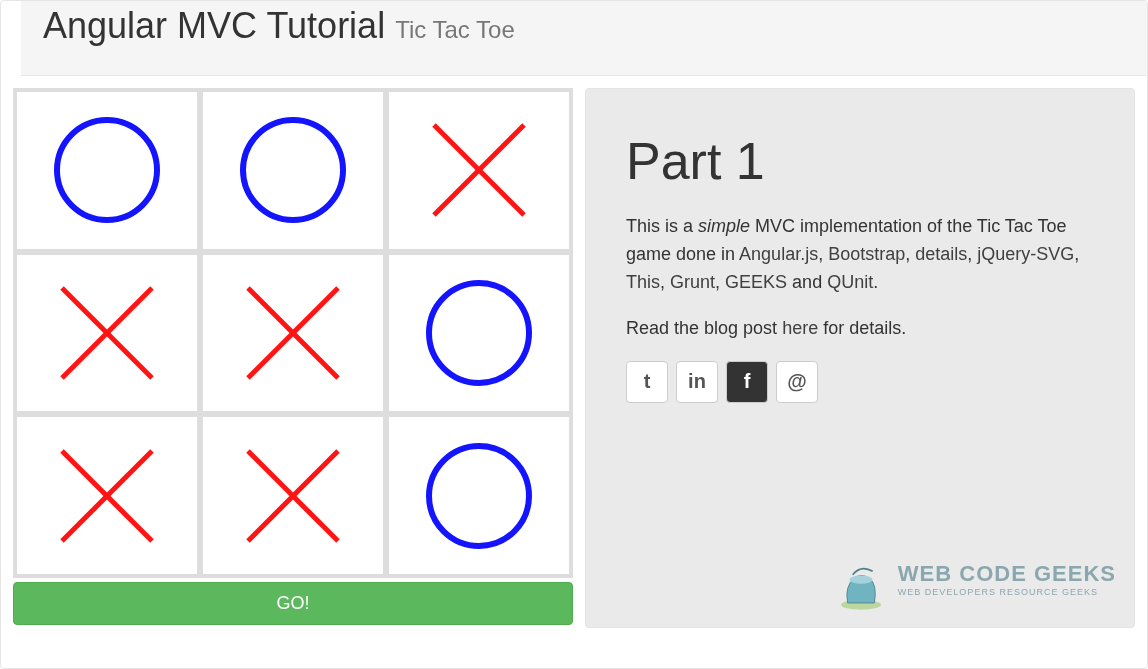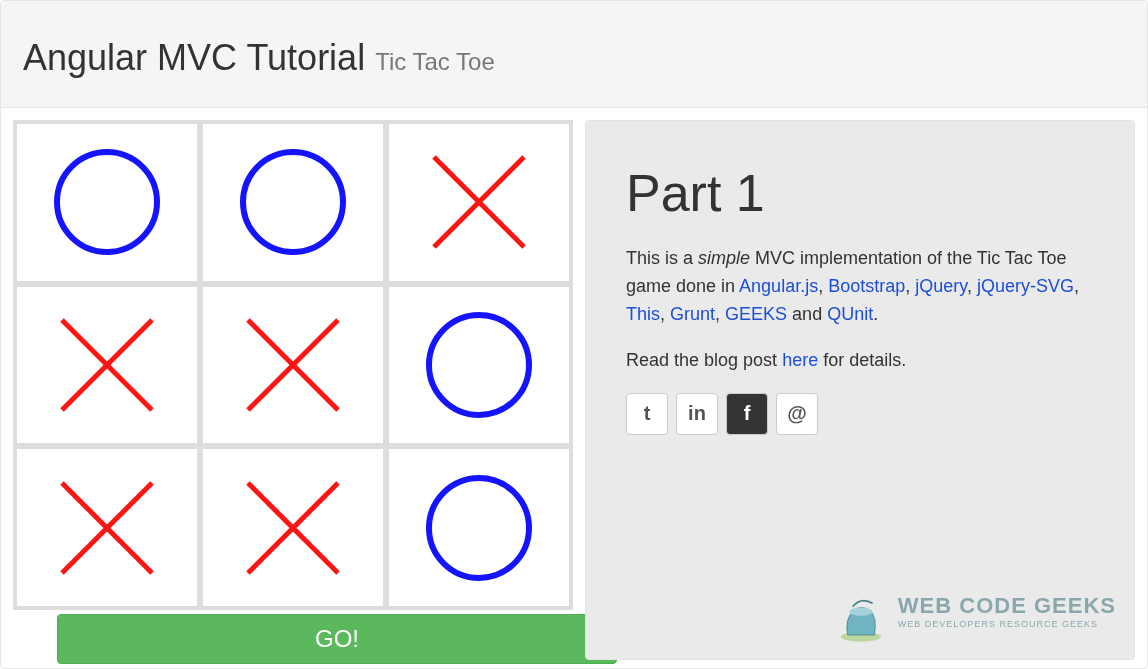--- a/index.html
+++ b/index.html
@@ -14,21 +14,22 @@
     width: 1148px;
     height: 669px;
     border: 1px solid #e5e5e5;
     border-radius: 4px;
     background: #fff;
     overflow: hidden;
   }
   .panel-heading {
     background: #f5f5f5;
     border-bottom: 1px solid #e5e5e5;
-    padding: 36px 22px 28px 22px;
+    padding: 4px 22px 28px 22px;
+    margin-left: 20px;
   }
   .panel-heading h1 {
     margin: 0;
     font-size: 36px;
     font-weight: 500;
     color: #333;
   }
   .panel-heading h1 small {
     font-size: 24px;
     color: #777;
@@ -61,25 +62,24 @@
   .mark-o svg circle { fill: none; stroke: #1414ff; stroke-width: 6; }
   .mark-x svg line   { stroke: #ff1414; stroke-width: 5; }
 
   .go-btn {
     width: 100%;
     background: #5cb85c;
     color: #fff;
     border: 1px solid #4cae4c;
     border-radius: 4px;
     padding: 10px 0;
-    font-size: 24px;
+    font-size: 18px;
     margin-top: 4px;
     cursor: pointer;
     text-align: center;
-    margin-left: 44px;
   }
 
   .well {
     background: #eaeaea;
     border: 1px solid #e3e3e3;
     border-radius: 4px;
     padding: 24px 40px;
     height: 540px;
     position: relative;
   }
@@ -88,21 +88,21 @@
     font-weight: 500;
     color: #333;
     margin: 18px 0 22px 0;
   }
   .well p {
     font-size: 18px;
     line-height: 1.55;
     color: #333;
     margin: 0 0 18px 0;
   }
-  .well p a { color: #1d4ed8; text-decoration: none; }
+  .well p a { color: #404040; text-decoration: none; }
   .well p em { font-style: italic; }
 
   .social { display: flex; gap: 8px; margin-top: 4px; }
   .social-btn {
     width: 42px; height: 42px;
     background: #fff;
     border: 1px solid #ccc;
     border-radius: 4px;
     display: flex; align-items: center; justify-content: center;
     font-size: 20px; font-weight: bold;
@@ -193,21 +193,21 @@
           </div>
         </div>
       <button class="go-btn">GO!</button>
     </div>
 
     <div class="right-col">
       <div class="well">
         <h2>Part 1</h2>
 
         <p>
-          <span>This is a </span><em>simple</em><span> MVC implementation of the Tic Tac Toe game done in </span><span><a href="#">Angular.js</a>, <a href="#">Bootstrap</a>, <a href="#">jQuery</a>, <a href="#">jQuery-SVG</a>, <a href="#">This</a>, <a href="#">Grunt</a>, <a href="#">GEEKS</a> and <a href="#">QUnit</a></span>.
+          <span>This is a </span><em>simple</em><span> MVC implementation of the Tic Tac Toe game done in </span><span><a href="#">Angular.js</a>, <a href="#">Bootstrap</a>, <a href="#">details</a>, <a href="#">jQuery-SVG</a>, <a href="#">This</a>, <a href="#">Grunt</a>, <a href="#">GEEKS</a> and <a href="#">QUnit</a></span>.
         </p>
 
         <p>
           <span>Read the blog post </span><a href="#">here</a><span> for details.</span>
         </p>
 
         <div class="social">
           <div class="social-btn">t</div>
           <div class="social-btn">in</div>
           <div class="social-btn dark">f</div>

